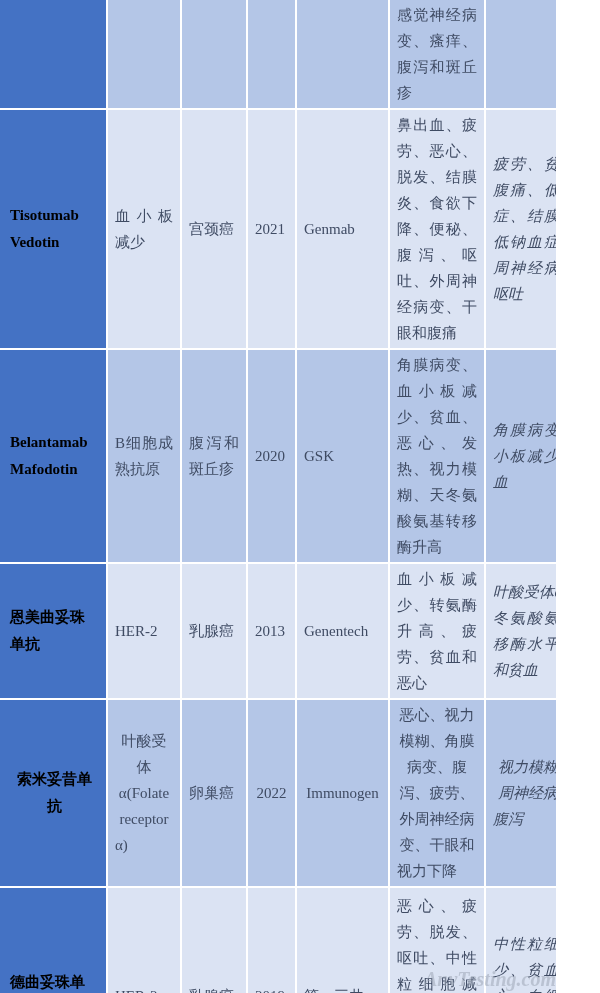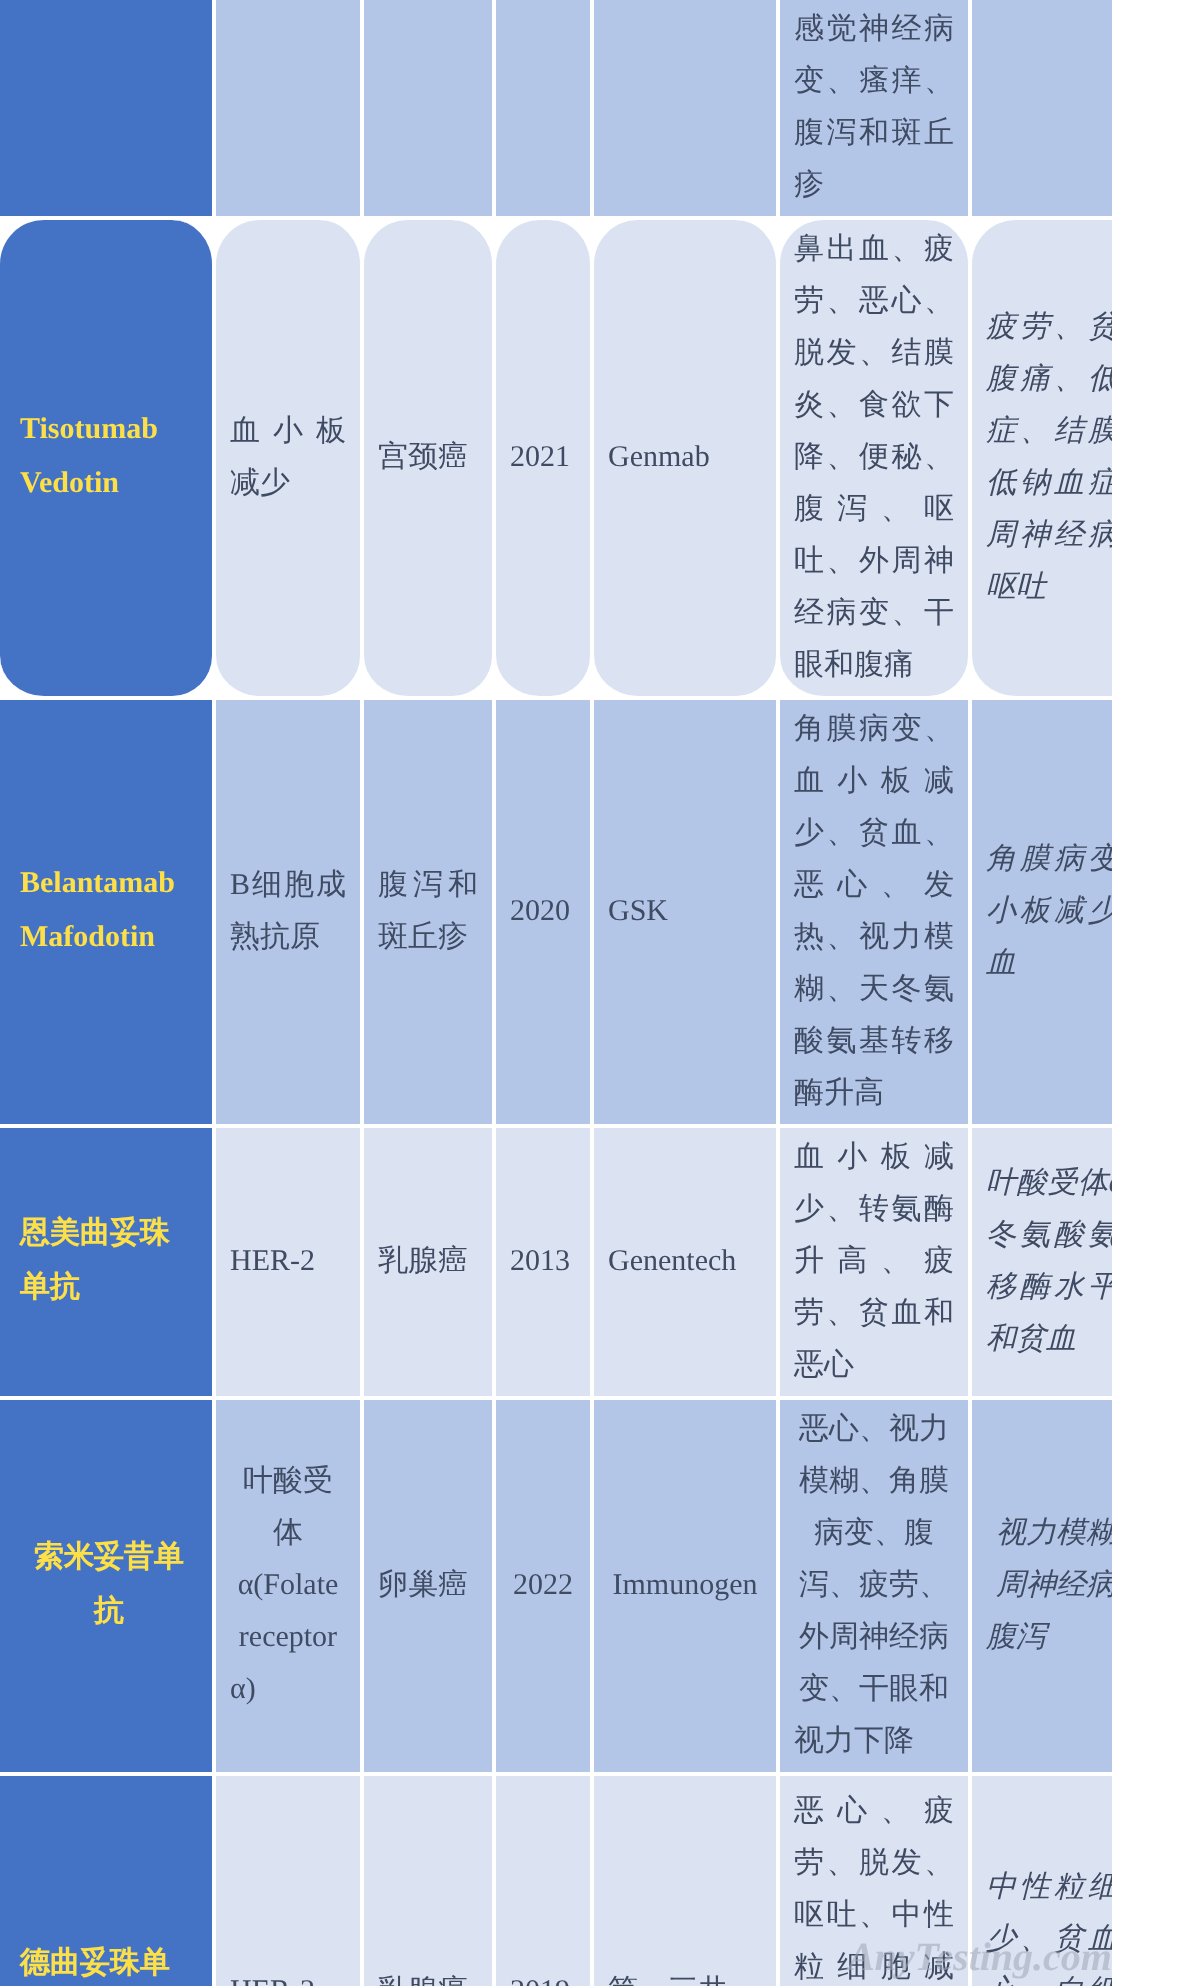--- a/index.html
+++ b/index.html
@@ -20,29 +20,29 @@
     font-size:15px;line-height:26px;
     color:#3f4b63;
     padding:2px 7px;
     overflow:hidden;
     word-break:break-word;
   }
   td:last-child{border-right:none;font-style:italic;}
   td.cjk{text-align:justify;text-align-last:left;}
   
   td.drugcol{
-    background:#4472c4;color:#fde047;font-weight:bold;
+    background:#4472c4;color:#000000;font-weight:bold;
     padding-left:10px;line-height:27px;text-align:left;
   }
   
   tr.shade-medium td:not(.drugcol){background:#b4c6e7;}
   tr.shade-light  td:not(.drugcol){background:#dbe3f3;}
   
   tr.r0 td{height:104px;}
-  tr.r1 td{height:234px;border-radius:22px;}
+  tr.r1 td{height:234px;}
   tr.r2 td{height:210px;}
   tr.r3 td{height:103px;}
   tr.r4 td{height:187px;text-align:center;}
   tr.r5 td{height:155px;border-bottom:none;}
   
   tr.r5 td.ae-cut{vertical-align:top;padding-top:5px;}
   tr.r5 td.drugcol, tr.r5 td.mid{vertical-align:middle;}
   
   #watermark{
     position:absolute;right:0;bottom:2px;width:185px;

